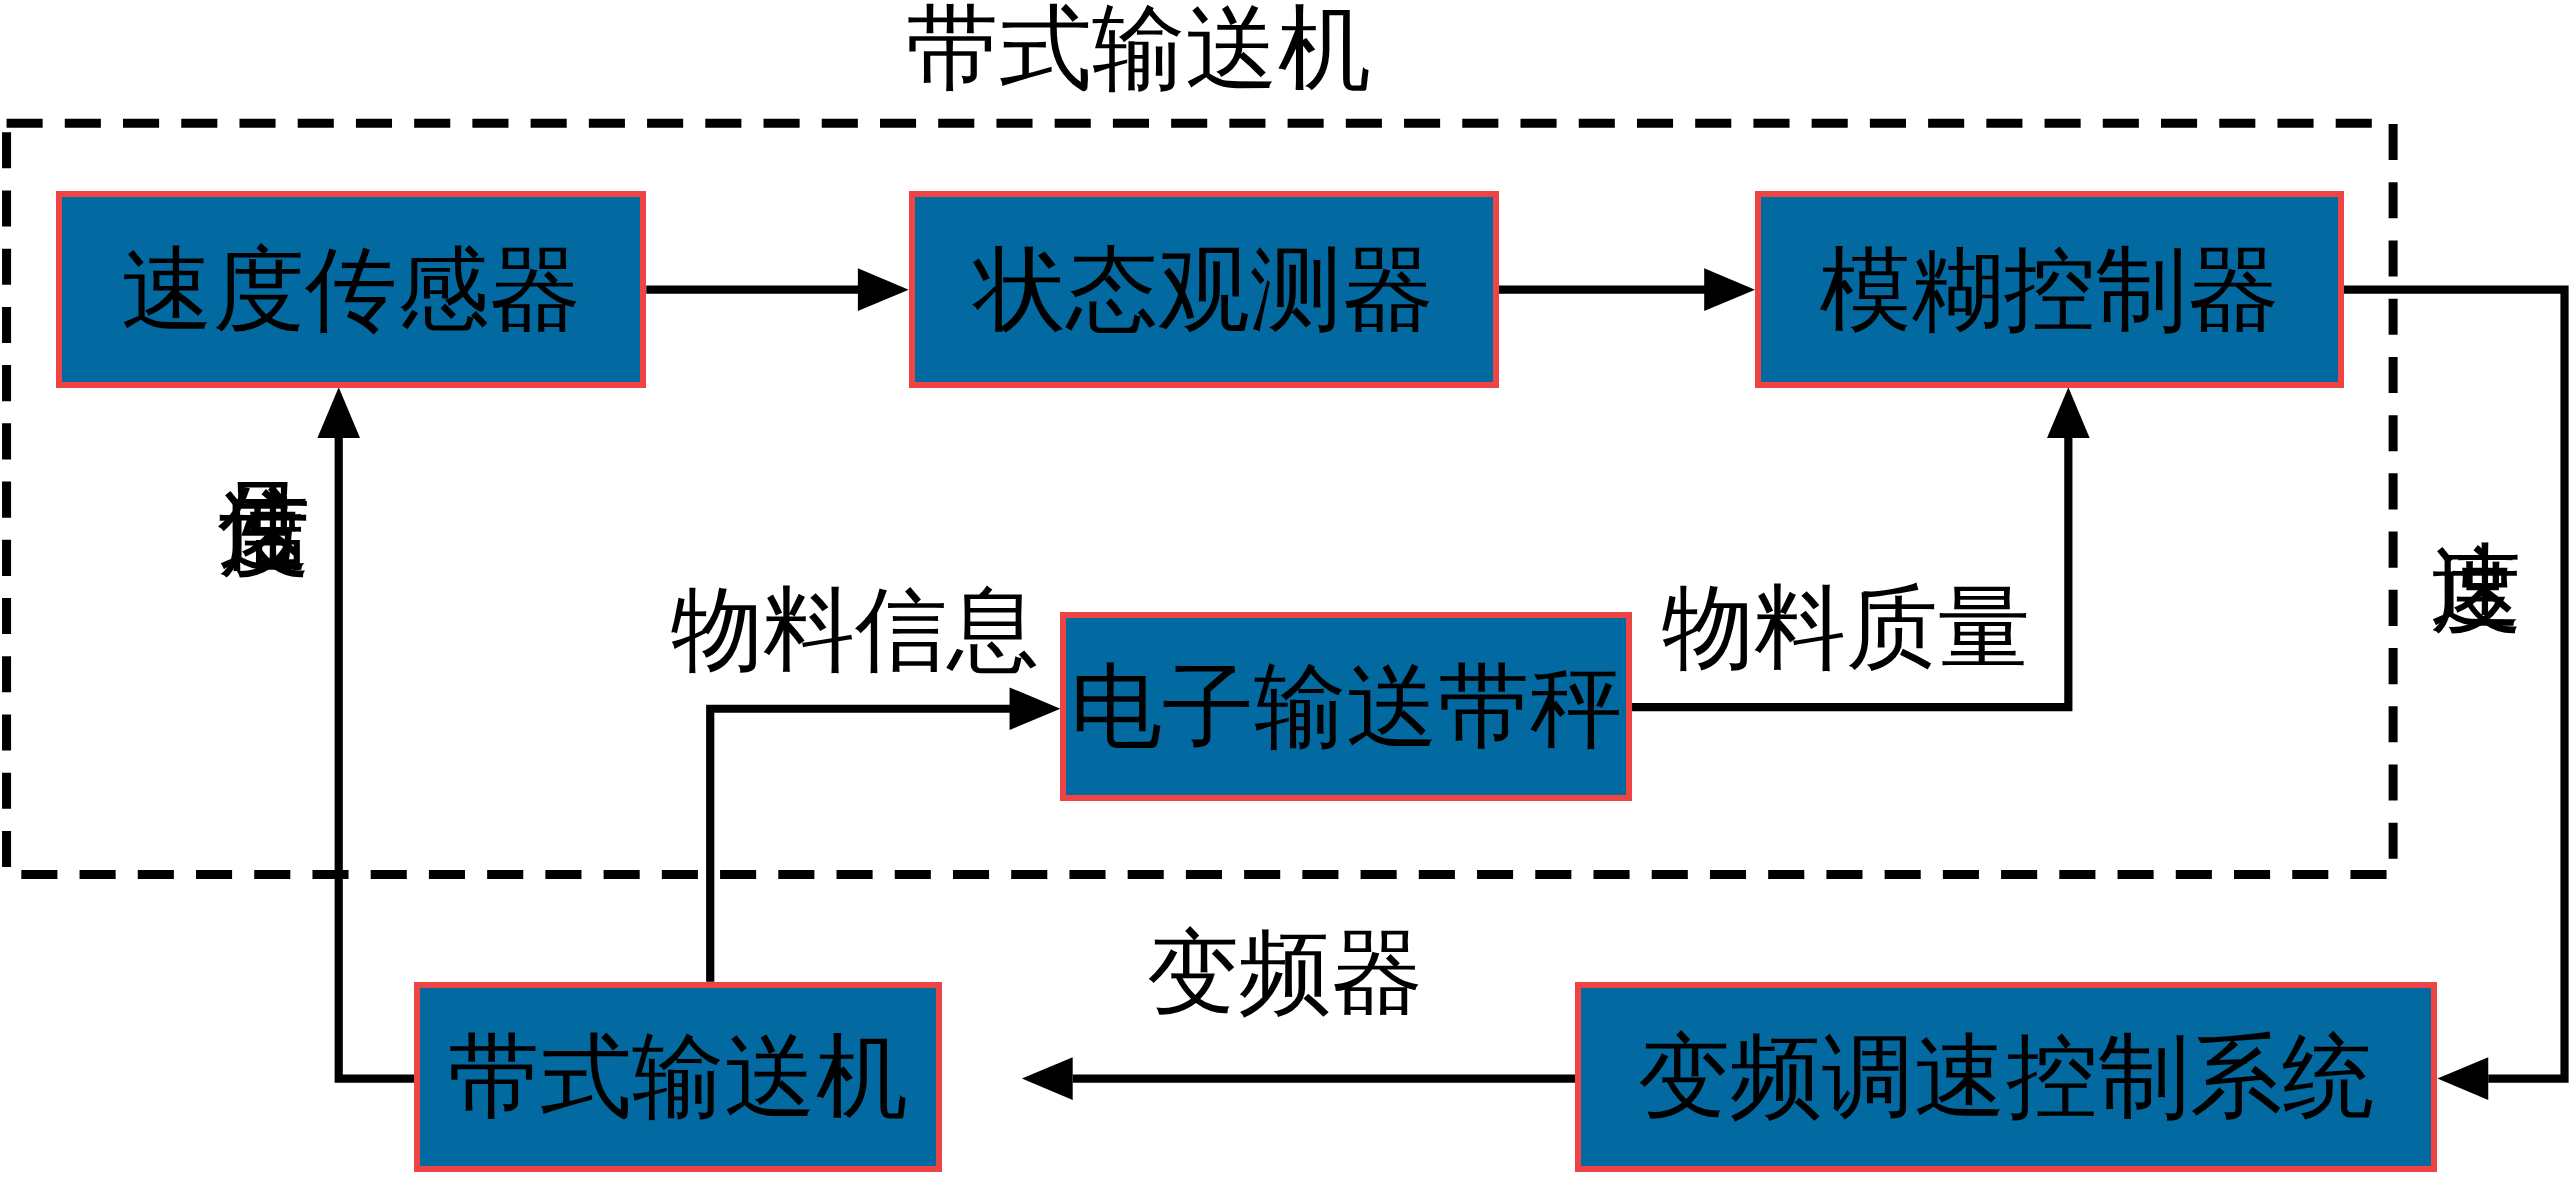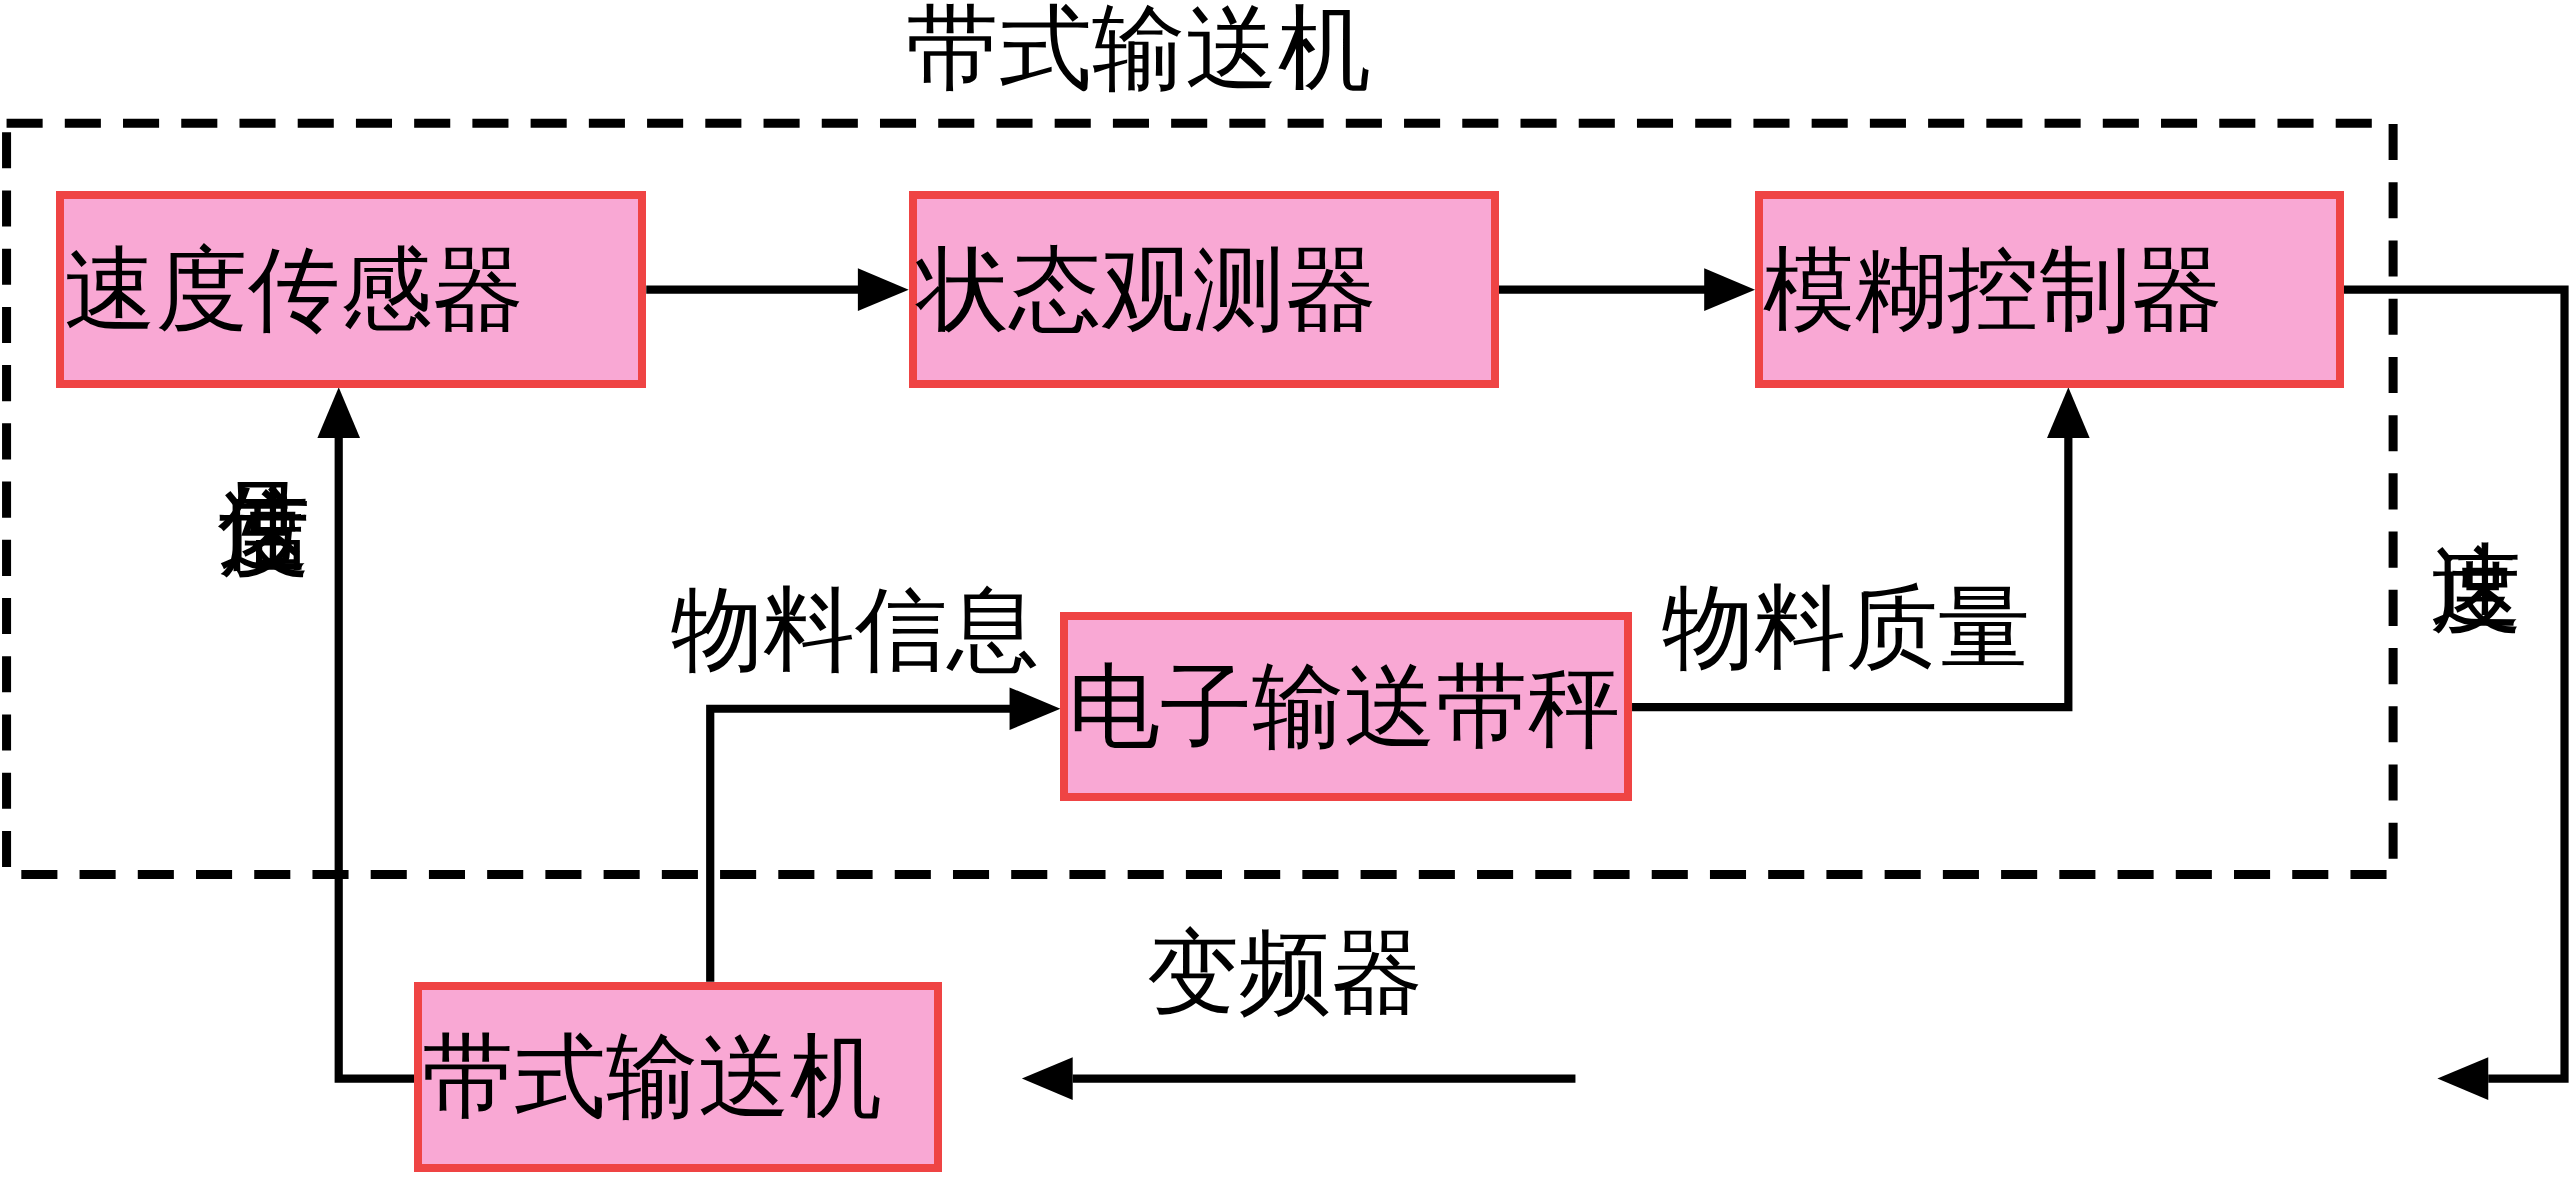--- a/index.html
+++ b/index.html
@@ -19,25 +19,25 @@
   .wires {
     position: absolute;
     left: 0;
     top: 0;
     width: 2576px;
     height: 1178px;
   }
   .node {
     position: absolute;
     box-sizing: border-box;
-    border: 8px solid #ef4444;
-    background: #f9a8d4;
+    border: 6px solid #ef4444;
+    background: #0369a1;
     display: flex;
     align-items: center;
-    justify-content: flex-start;
+    justify-content: center;
     font-size: 92px;
     line-height: 1;
     white-space: nowrap;
   }
   .diagram-title {
     position: absolute;
     font-size: 93px;
     line-height: 1;
     white-space: nowrap;
   }
@@ -115,20 +115,23 @@
   </div>
 
   <div class="node node-belt-scale">
     <span>电子输送带秤</span>
   </div>
 
   <div class="node node-belt-conveyor">
     <span>带式输送机</span>
   </div>
 
+  <div class="node node-vfd-system">
+    <span>变频调速控制系统</span>
+  </div>
 
   <div class="edge-label vertical label-speed-signal">速度信号</div>
 
   <div class="edge-label label-material-info">物料信息</div>
 
   <div class="edge-label label-material-mass">物料质量</div>
 
   <div class="edge-label label-inverter">变频器</div>
 
   <div class="edge-label vertical label-speed">速度</div>

